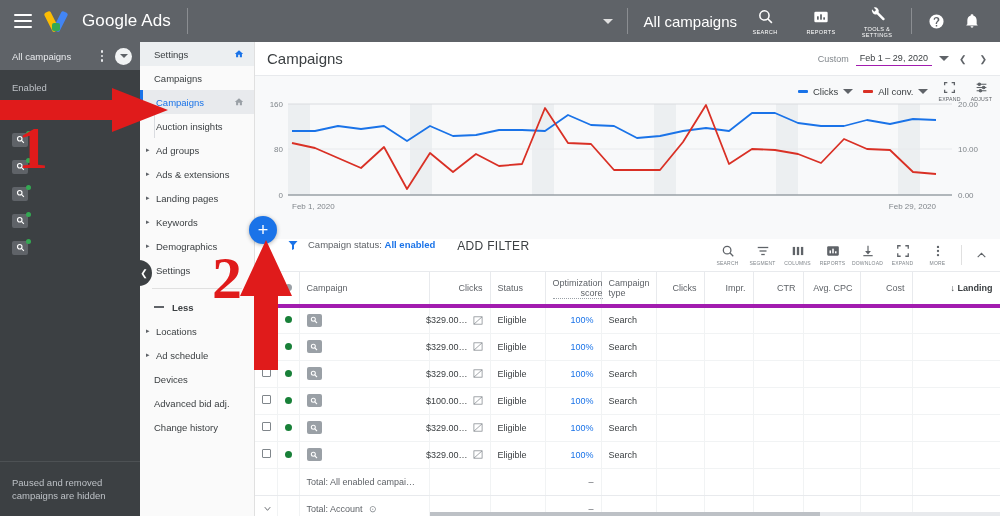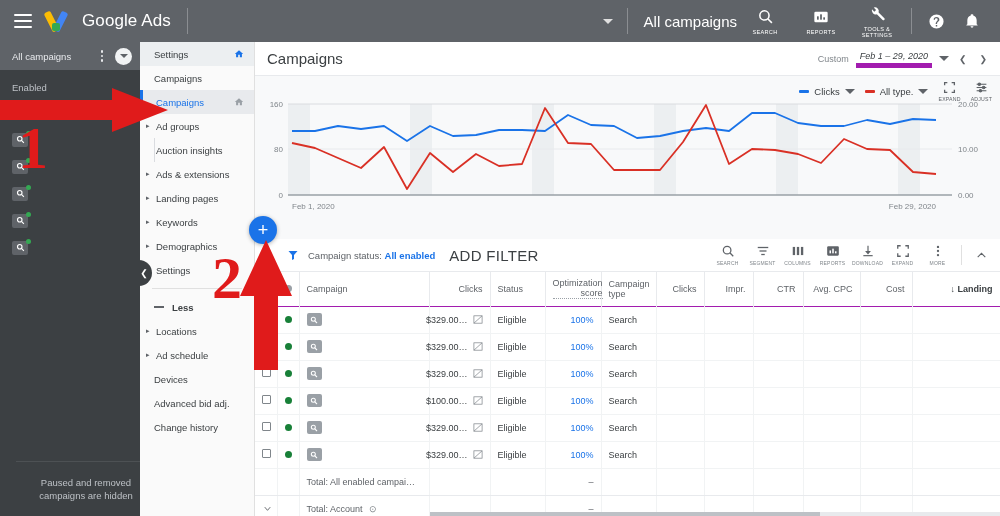--- a/index.html
+++ b/index.html
@@ -44,22 +44,22 @@
   .dots-v { display:flex; flex-direction:column; gap:2px; align-items:center; width: 14px; cursor:pointer;}
   .dots-v i { width:2.5px; height:2.5px; background:#e8eaed; border-radius:50%; display:block;}
   .dp-circle { width:17px; height:17px; border-radius:50%; background:#f1f3f4; display:flex;
     align-items:center; justify-content:center; margin-left:6px; cursor:pointer;}
   .dp-circle .c { width:0;height:0;border-left:4px solid transparent;border-right:4px solid transparent;border-top:4px solid #5f6368;}
   .dp-section { color:#bdc1c6; font-size:9.5px; padding: 12px 0 6px 12px; }
   .dp-item { height:27px; display:flex; align-items:center; padding-left:12px; cursor:pointer; position:relative;}
   .mini-search { width:16px; height:14px; background:#5f6368; border-radius:2px; display:flex;
     align-items:center; justify-content:center; position:relative;}
   .dot-green { position:absolute; right:-3px; top:-2px; width:5px;height:5px;border-radius:50%;background:#34a853;}
-  .dp-footer { position:absolute; left:16px; bottom:0; width:140px; padding:14px 12px; color:#bdc1c6;
-    font-size:9.5px; line-height:13px; border-top:1px solid #4d5154;text-align:center;}
+  .dp-footer { position:absolute; left:0; bottom:0; width:140px; padding:14px 12px; color:#bdc1c6;
+    font-size:9.5px; line-height:13px; border-top:1px solid #4d5154;}
   .collapse-tab { position:absolute; left:136px; top:260px; width:16px; height:26px; background:#3c4043;
     border-radius:0 14px 14px 0; display:flex; align-items:center; justify-content:center; cursor:pointer; z-index:7;}
   .collapse-tab .ch { color:#fff; font-size:9px; }
 
   
   .navmenu { position:absolute; left:140px; top:42px; width:115px; height:474px; background:#fafafa;
     border-right:1px solid #e0e0e0; overflow:hidden; }
   .nav-row { height:24px; display:flex; align-items:center; font-size:9.5px; color:#3c4043;
     padding-left:14px; cursor:pointer; position:relative; }
   .nav-row.head { background:#eceff1; }
@@ -74,57 +74,57 @@
   .nav-less .minus { width:10px; height:1.5px; background:#5f6368; margin-right:8px;}
   .sub-indent-line { position:absolute; left:14px; top:0; bottom:0; width:1px; background:#dadce0;}
 
   
   .main { position:absolute; left:255px; top:42px; width:745px; height:474px; background:#fff; }
   .page-head { height:34px; display:flex; align-items:center; padding:0 10px 0 12px;
     border-bottom:1px solid #e8eaed;}
   .page-title { font-size:15px; color:#3c4043; }
   .daterange { margin-left:auto; display:flex; align-items:center; gap:7px; font-size:9px; color:#5f6368;}
   .dr-custom { color:#80868b; }
-  .dr-value { color:#3c4043; border-bottom:5px solid #a21caf; padding:2px 4px; cursor:pointer;font-style:italic;}
+  .dr-value { color:#3c4043; border-bottom:1px solid #a21caf; padding:2px 4px; cursor:pointer;}
   .dr-arrow { color:#5f6368; font-size:9px; cursor:pointer; padding:0 3px;}
 
   
   .chartcard { position:relative; background:#f8f9fa; height:163px; }
   .chart-legend { position:absolute; right:8px; top:5px; display:flex; align-items:center; gap:10px; z-index:4;}
   .legend-item { display:flex; align-items:center; gap:5px; font-size:9.5px; color:#3c4043; cursor:pointer;}
   .legend-dash { width:10px; height:3px; border-radius:1px;}
   .chart-tool { display:flex; flex-direction:column; align-items:center; color:#5f6368; cursor:pointer;}
   .chart-tool .lbl { font-size:5.2px; margin-top:2px; letter-spacing:.2px;}
   .plot { position:absolute; left:0; top:26px; width:745px; height:112px; }
 
   
-  .filterbar { height:33px; display:flex; align-items:center; border-bottom:1px solid #e8eaed; background:#fff;}
+  .filterbar { height:33px; display:flex; border-bottom:1px solid #e8eaed; background:#fff;}
   .filter-funnel { margin-left:32px; margin-right:9px; }
   .filter-text { font-size:9.5px; color:#5f6368; }
   .filter-text b { color:#1a73e8; }
-  .add-filter { font-size:15px; color:#3c4043; margin-left:14px; letter-spacing:.3px; cursor:pointer;}
+  .add-filter { font-size:12px; color:#3c4043; margin-left:22px; letter-spacing:.3px; cursor:pointer;}
   .fb-tools { margin-left:auto; display:flex; align-items:center; gap:0; padding-right:6px;}
   .fb-tool { width:35px; display:flex; flex-direction:column; align-items:center; color:#5f6368; cursor:pointer;}
   .fb-tool .lbl { font-size:5px; margin-top:2px; letter-spacing:.2px; color:#80868b;}
   .fb-sep { width:1px; height:20px; background:#e0e0e0; margin:0 6px;}
   .fb-chev { width:26px; display:flex; align-items:center; justify-content:center; color:#5f6368; cursor:pointer;}
 
   
   .fab { position:absolute; left:-6px; top:174px; width:28px; height:28px; border-radius:50%;
     background:#1a73e8; color:#fff; display:flex; align-items:center; justify-content:center;
     font-size:18px; font-weight:300; z-index:9; cursor:pointer; box-shadow:0 1px 4px rgba(0,0,0,.3);}
 
   
   .tablewrap { position:relative; height:248px; overflow:hidden; }
   table { border-collapse:collapse; width:745px; table-layout:fixed; }
   th { font-size:9px; color:#5f6368; font-weight:normal; vertical-align:middle;
        border-right:1px solid #e8eaed; padding:4px 7px; height:34px; }
   th.th-right { text-align:right; }
   th.th-left { text-align:left; }
-  thead tr { border-bottom:1px solid #a21caf;margin-top:34px; }
+  thead tr { border-bottom:4px solid #a21caf;margin-top:34px; }
   td { font-size:9px; color:#3c4043; border-right:1px solid #f1f3f4;
        border-bottom:1px solid #f1f3f4; padding:4px 7px; height:27px; }
   td.td-right { text-align:right; }
   .cb { width:9px; height:9px; border:1.3px solid #80868b; border-radius:1px; display:inline-block;}
   .statusdot { width:7px; height:7px; border-radius:50%; background:#188038; display:inline-block;}
   .cell-mini-search { width:15px;height:13px;background:#9aa0a6;border-radius:2px;display:inline-flex;
     align-items:center;justify-content:center;}
   .budgcell { display:flex; align-items:center; justify-content:flex-end; gap:5px;}
   .optscore { color:#1a73e8; }
   .hdr-dotted { border-bottom:1px dotted #9aa0a6; display:inline-block; }
@@ -297,27 +297,27 @@
       <span>Campaigns</span>
     </div>
     <div class="nav-row active sub">
       <span>Campaigns</span>
       <span class="home">
         <svg width="10" height="10" viewBox="0 0 24 24" fill="#9aa0a6">
             <path d="M10 20v-6h4v6h5v-8h3L12 3 2 12h3v8z"></path>
           </svg>
       </span>
     </div>
-    <div class="nav-row">
-      <span class="arr">▸</span>
-      <span>Ad groups</span>
-    </div>
     <div class="nav-row sub">
       <span class="sub-indent-line"></span>
       <span>Auction insights</span>
+    </div>
+    <div class="nav-row">
+      <span class="arr">▸</span>
+      <span>Ad groups</span>
     </div>
     <div class="nav-row">
       <span class="arr">▸</span>
       <span>Ads &amp; extensions</span>
     </div>
     <div class="nav-row">
       <span class="arr">▸</span>
       <span>Landing pages</span>
     </div>
     <div class="nav-row">
@@ -371,21 +371,21 @@
 
     <div class="chartcard">
       <div class="chart-legend">
         <div class="legend-item">
           <span class="legend-dash" style="background:#1a73e8"></span>
           <span>Clicks</span>
           <span class="caret-down" style="border-top-color:#5f6368;"></span>
         </div>
         <div class="legend-item">
           <span class="legend-dash" style="background:#d93025"></span>
-          <span>All type.</span>
+          <span>All conv.</span>
           <span class="caret-down" style="border-top-color:#5f6368;"></span>
         </div>
         <div class="chart-tool">
           <svg width="13" height="13" viewBox="0 0 24 24" fill="none" stroke="#5f6368" stroke-width="2.4">
             <polyline points="3,8 3,3 8,3"></polyline>
               <polyline points="16,3 21,3 21,8"></polyline>
             <polyline points="21,16 21,21 16,21"></polyline>
               <polyline points="8,21 3,21 3,16"></polyline>
           </svg>
           <span class="lbl">EXPAND</span>

